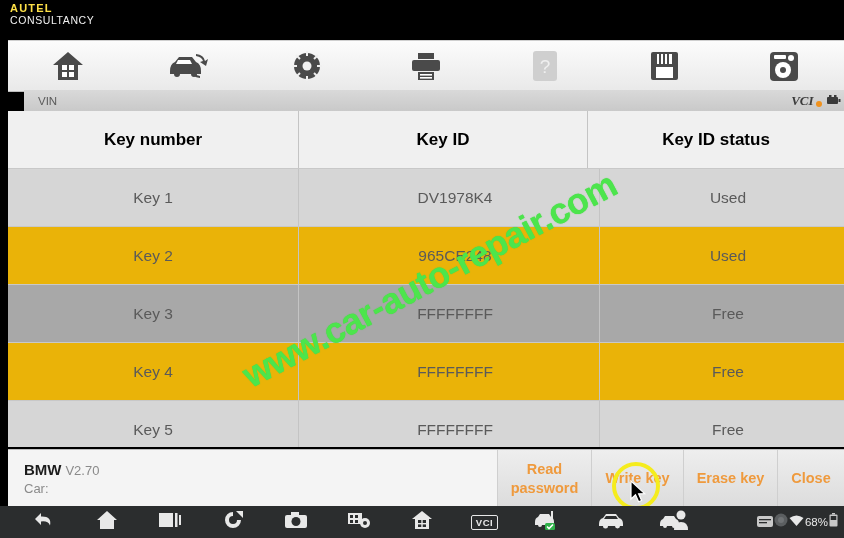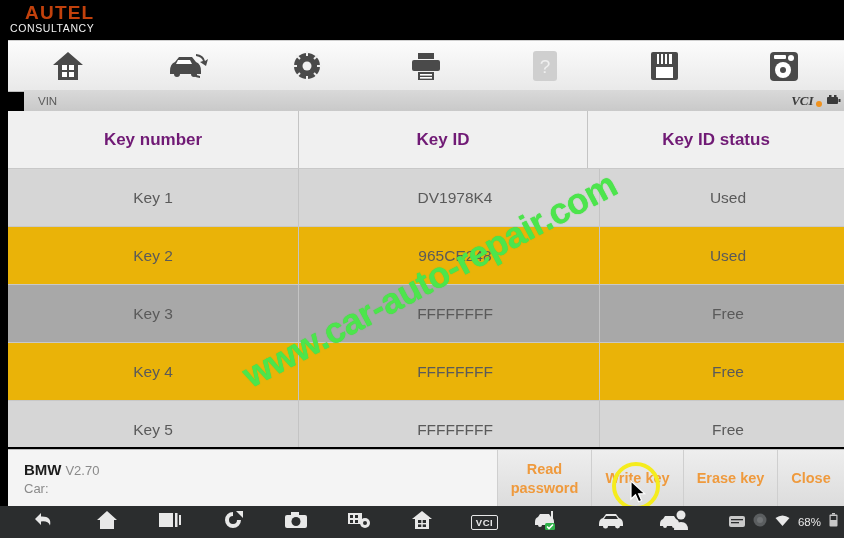--- a/index.html
+++ b/index.html
@@ -2,22 +2,22 @@
 <html><head>
 <meta charset="utf-8">
 <style>
   html,body{margin:0;padding:0;background:#000;}
   body{width:844px;height:538px;overflow:hidden;font-family:"Liberation Sans",sans-serif;}
   #app{position:relative;width:844px;height:538px;background:#000;overflow:hidden;}
 
   
   .brandbar{position:absolute;left:0;top:0;width:844px;height:38px;background:#000;}
   .logo{position:absolute;left:10px;top:3px;line-height:1;}
-  .logo .autel{display:block;font-size:19px;font-weight:bold;color:#c2410c;letter-spacing:1.2px;
-                font-family:"Liberation Sans",sans-serif;text-align:right;}
+  .logo .autel{display:block;font-size:11px;font-weight:bold;color:#fde047;letter-spacing:1.2px;
+                font-family:"Liberation Sans",sans-serif;}
   .logo .consult{display:block;font-size:10.5px;color:#f2f2f2;letter-spacing:.6px;margin-top:1px;}
 
   
   .toolbar{position:absolute;left:8px;top:40px;width:836px;height:50px;
            background:linear-gradient(#fcfcfc,#e9e9e9);border-top:1px solid #cfcfcf;
            border-bottom:1px solid #bdbdbd;display:flex;align-items:center;}
   .tool{flex:1 1 0;display:flex;align-items:center;justify-content:center;height:100%;}
   .tool svg{display:block;}
 
   
@@ -38,21 +38,21 @@
   .trow.head{height:57px;background:#f0f0f0;border-bottom:1px solid #c8c8c8;}
   .trow.odd{background:#d6d6d6;}
   .trow.even{background:#eab308;}
   .trow.sel{background:#a8a8a8;}
   .cell{display:flex;align-items:center;justify-content:center;box-sizing:border-box;
         border-right:1px solid #c4c4c4;font-size:15.5px;color:#5a5a5a;}
   .trow .cell:last-child{border-right:none;}
   .c1{width:291px;}
   .c2{width:289px;}
   .c3{flex:1;}
-  .trow.head .cell{font-size:17px;font-weight:bold;color:#701a75;}
+  .trow.head .cell{font-size:17px;font-weight:bold;color:#000000;}
   .rowline{border-bottom:1px solid #c8c8c8;gap:12px;}
 
   
   .watermark{position:absolute;left:195px;top:120px;width:470px;height:320px;pointer-events:none;
              display:flex;align-items:center;justify-content:center;}
   .watermark span{transform:rotate(-28deg);font-size:36px;font-weight:bold;color:#4ce54c;
                   font-family:"Liberation Sans",sans-serif;letter-spacing:-0.5px;
                   text-shadow:0 0 1px #3fd43f;white-space:nowrap;}
 
   
@@ -75,21 +75,21 @@
   
   .hl-circle{position:absolute;left:612px;top:462px;width:48px;height:48px;border-radius:50%;
              border:4px solid #f5ec1d;box-sizing:border-box;pointer-events:none;}
   .cursor{position:absolute;left:630px;top:480px;pointer-events:none;}
 
   
   .navbar{position:absolute;left:0;top:506px;width:844px;height:32px;background:#2b2d2e;
           display:flex;align-items:center;}
   .navleft{display:flex;align-items:center;gap:0;padding-left:12px;}
   .navitem{width:63px;display:flex;align-items:center;justify-content:center;}
-  .navright{position:absolute;right:6px;display:flex;align-items:center;gap:8px;}
+  .navright{position:absolute;right:6px;display:flex;align-items:center;gap:1px;}
   .vcibadge{border:1.5px solid #e8e8e8;border-radius:2px;color:#e8e8e8;font-size:9.5px;
             font-weight:bold;padding:1px 4px;letter-spacing:.5px;}
   .pct{color:#e8e8e8;font-size:11.5px;}
 </style>
 </head>
 <body>
 
 <div id="app">
 
   <div class="brandbar">

